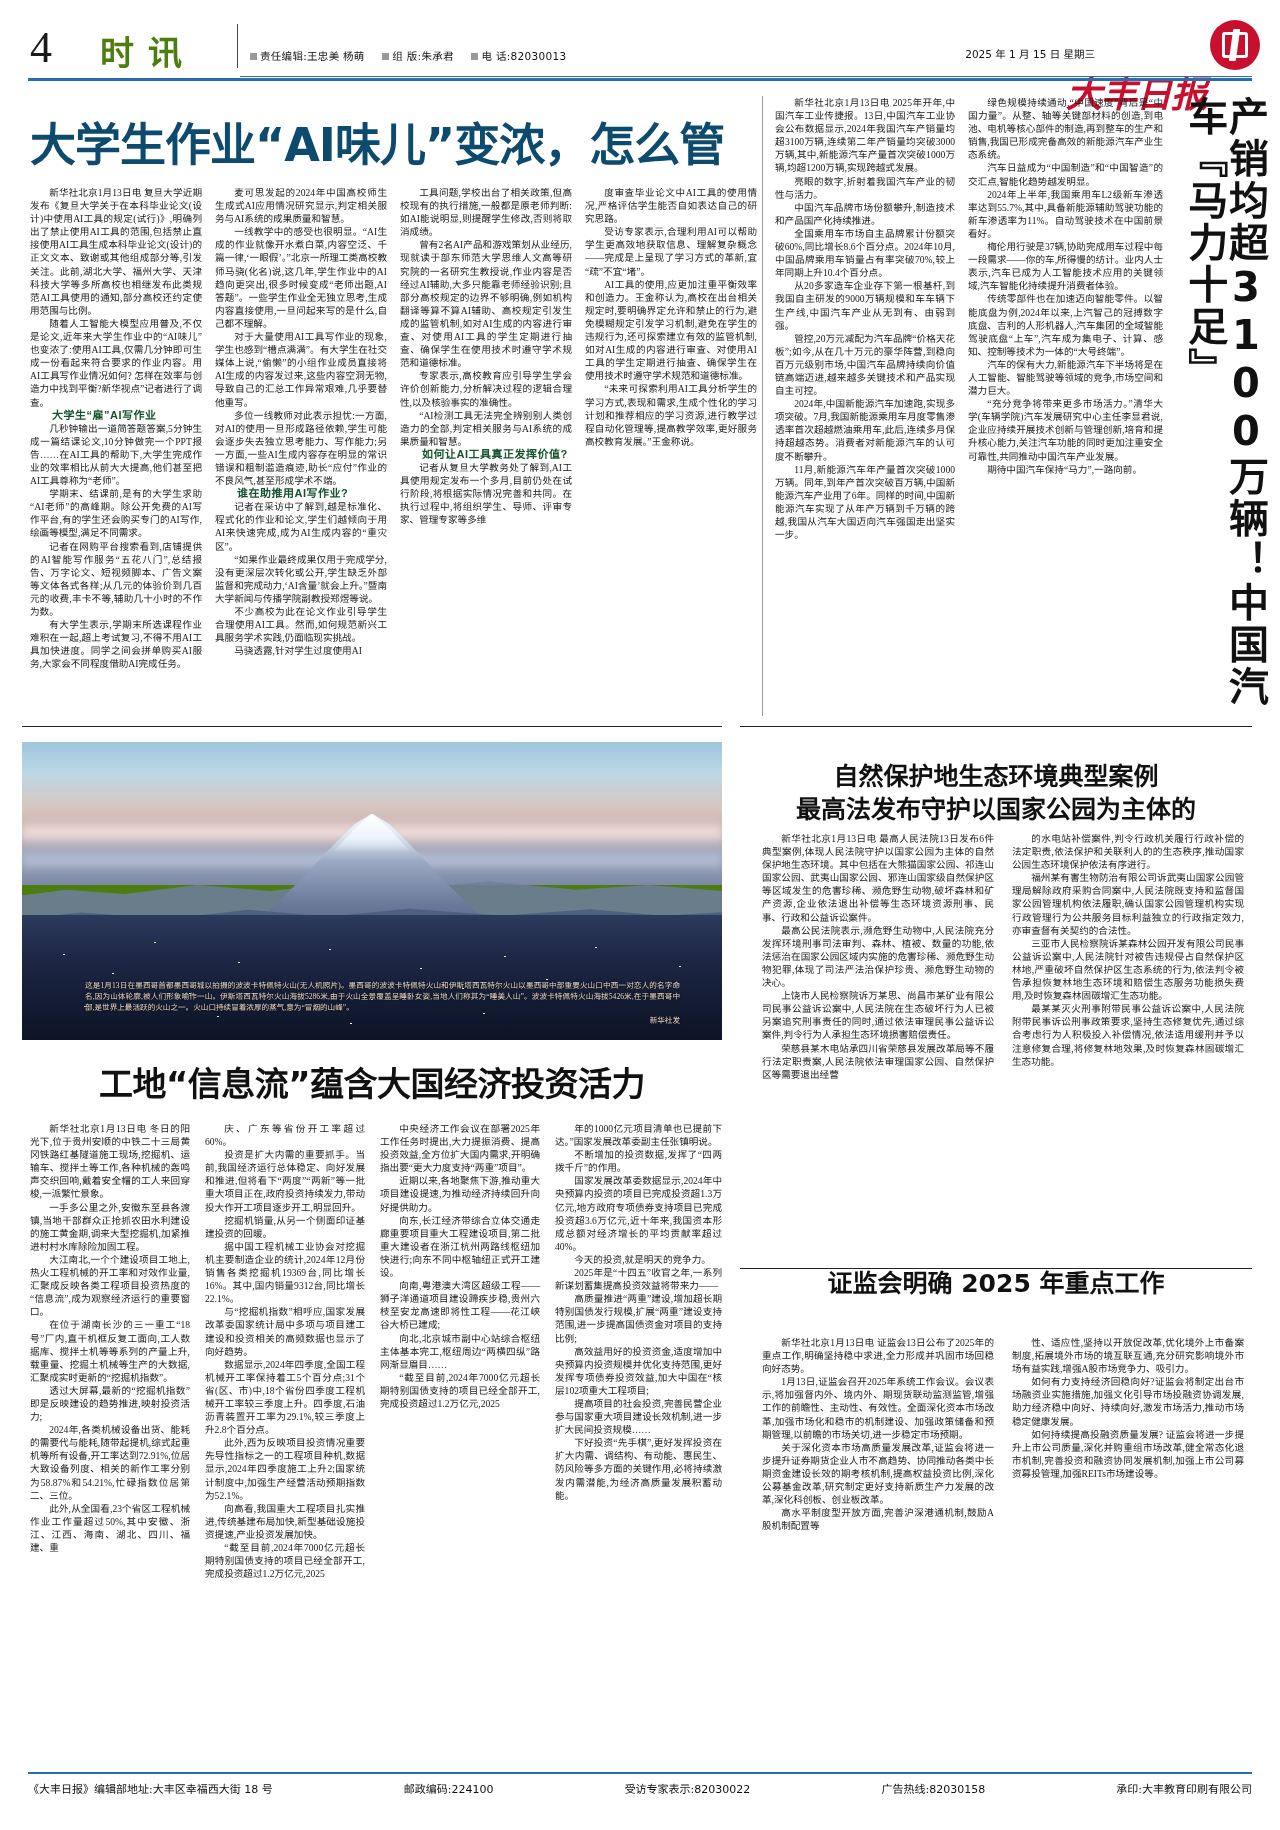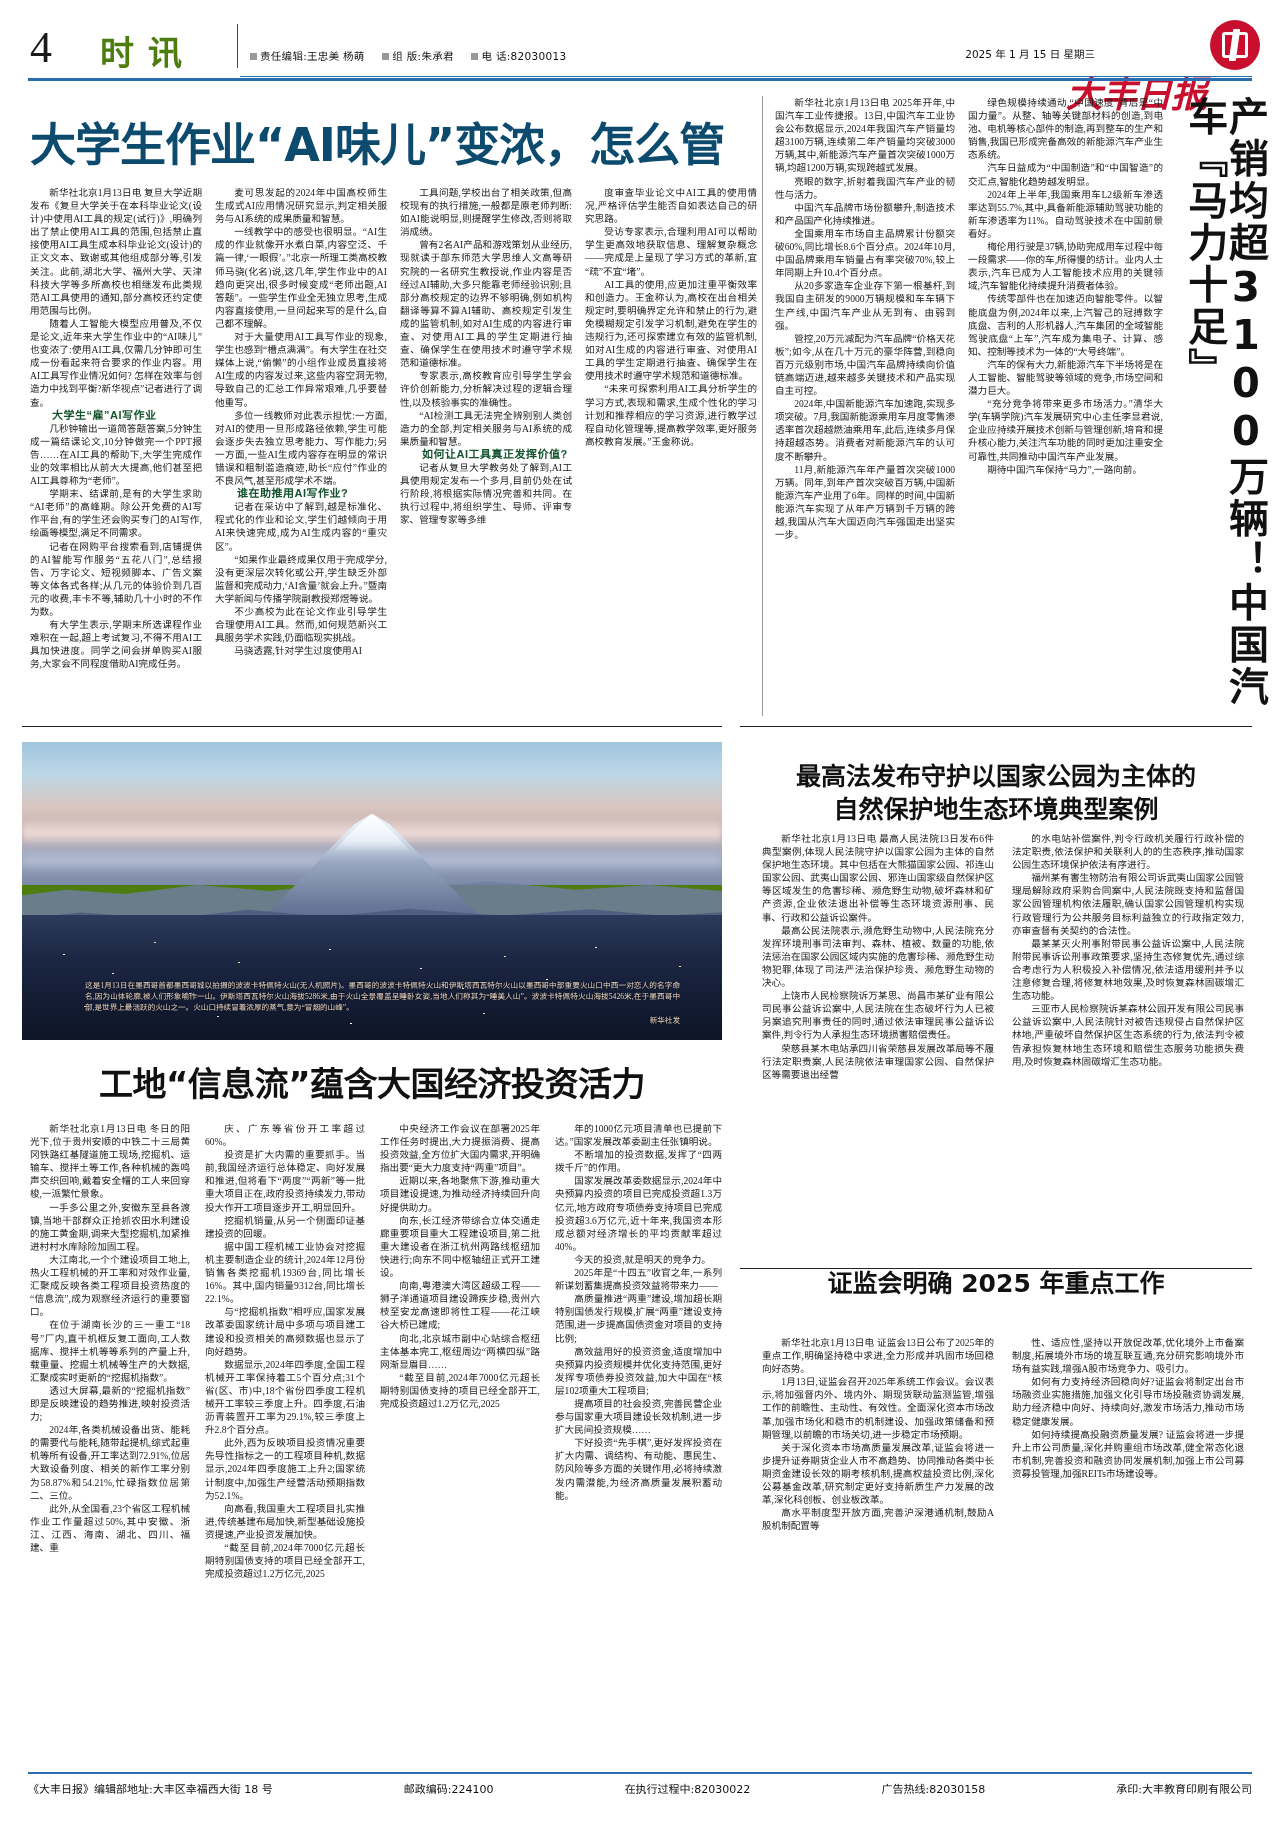--- a/index.html
+++ b/index.html
@@ -432,36 +432,36 @@
     <div class="volcano"></div>
     <div class="volcano-snow"></div>
     <div class="ridge-mid"></div>
     <div class="cityglow"></div>
     <div class="city-lights"></div>
     <div class="photo-caption">这是1月13日在墨西哥首都墨西哥城以拍摄的波波卡特佩特火山(无人机照片)。墨西哥的波波卡特佩特火山和伊斯塔西瓦特尔火山以墨西哥中部重要火山口中西一对恋人的名字命名,因为山体轮廓,被人们形象喻作一山。伊斯塔西瓦特尔火山海拔5286米,由于火山全景覆盖呈睡卧女姿,当地人们称其为“睡美人山”。波波卡特佩特火山海拔5426米,在于墨西哥中部,是世界上最活跃的火山之一。火山口持续冒着浓厚的蒸气,意为“冒烟的山峰”。</div>
     <div class="photo-credit">新华社发</div>
   </div>
 
   <div class="headline-sec" style="left:740px; top:760px; width:512px; font-size:25px;">
+    <div>自然保护地生态环境典型案例</div>
     <div>最高法发布守护以国家公园为主体的</div>
-    <div>自然保护地生态环境典型案例</div>
   </div>
 
   <div class="col-text" style="left:762px; top:832px; width:232px; height:420px;">
     <p>新华社北京1月13日电 最高人民法院13日发布6件典型案例,体现人民法院守护以国家公园为主体的自然保护地生态环境。其中包括在大熊猫国家公园、祁连山国家公园、武夷山国家公园、邪连山国家级自然保护区等区域发生的危害珍稀、濒危野生动物,破坏森林和矿产资源,企业依法退出补偿等生态环境资源刑事、民事、行政和公益诉讼案件。</p>
     <p>最高公民法院表示,濒危野生动物中,人民法院充分发挥环境刑事司法审判、森林、植被、数量的功能,依法惩治在国家公园区域内实施的危害珍稀、濒危野生动物犯罪,体现了司法严法治保护珍贵、濒危野生动物的决心。</p>
     <p>上饶市人民检察院诉万某思、尚昌市某矿业有限公司民事公益诉讼案中,人民法院在生态破坏行为人已被另案追究刑事责任的同时,通过依法审理民事公益诉讼案件,判令行为人承担生态环境损害赔偿责任。</p>
     <p>荣慈县某木电站承四川省荣慈县发展改革局等不履行法定职责案,人民法院依法审理国家公园、自然保护区等需要退出经营</p>
   </div>
 
   <div class="col-text" style="left:1012px; top:832px; width:232px; height:420px;">
     <p>的水电站补偿案件,判令行政机关履行行政补偿的法定职责,依法保护和关联利人的的生态秩序,推动国家公园生态环境保护依法有序进行。</p>
     <p>福州某有害生物防治有限公司诉武夷山国家公园管理局解除政府采购合同案中,人民法院既支持和监督国家公园管理机构依法履职,确认国家公园管理机构实现行政管理行为公共服务目标利益独立的行政指定效力,亦审查督有关契约的合法性。</p>
+    <p>三亚市人民检察院诉某森林公园开发有限公司民事公益诉讼案中,人民法院针对被告违规侵占自然保护区林地,严重破坏自然保护区生态系统的行为,依法判令被告承担恢复林地生态环境和赔偿生态服务功能损失费用,及时恢复森林固碳增汇生态功能。</p>
     <p>最某某灭火刑事附带民事公益诉讼案中,人民法院附带民事诉讼刑事政策要求,坚持生态修复优先,通过综合考虑行为人积极投入补偿情况,依法适用缓刑并予以注意修复合理,将修复林地效果,及时恢复森林固碳增汇生态功能。</p>
-    <p>三亚市人民检察院诉某森林公园开发有限公司民事公益诉讼案中,人民法院针对被告违规侵占自然保护区林地,严重破坏自然保护区生态系统的行为,依法判令被告承担恢复林地生态环境和赔偿生态服务功能损失费用,及时恢复森林固碳增汇生态功能。</p>
   </div>
 
   <div class="hr-thin" style="left:740px; top:1268px; width:512px;"></div>
 
   <div class="headline-sec" style="left:740px; top:1267px; width:512px; font-size:25px;">证监会明确 2025 年重点工作</div>
 
   <div class="col-text" style="left:762px; top:1336px; width:232px; height:420px;">
     <p>新华社北京1月13日电 证监会13日公布了2025年的重点工作,明确坚持稳中求进,全力形成并巩固市场回稳向好态势。</p>
     <p>1月13日,证监会召开2025年系统工作会议。会议表示,将加强督内外、境内外、期现货联动监测监管,增强工作的前瞻性、主动性、有效性。全面深化资本市场改革,加强市场化和稳市的机制建设、加强政策储备和预期管理,以前瞻的市场关切,进一步稳定市场预期。</p>
     <p>关于深化资本市场高质量发展改革,证监会将进一步提升证券期货企业人市不高趋势、协同推动各类中长期资金建设长效的期考核机制,提高权益投资比例,深化公募基金改革,研究制定更好支持新质生产力发展的改革,深化科创板、创业板改革。</p>
@@ -516,18 +516,18 @@
     <p>高质量推进“两重”建设,增加超长期特别国债发行规模,扩展“两重”建设支持范围,进一步提高国债资金对项目的支持比例;</p>
     <p>高效益用好的投资资金,适度增加中央预算内投资规模并优化支持范围,更好发挥专项债券投资效益,加大中国在“核层102项重大工程项目;</p>
     <p>提高项目的社会投资,完善民营企业参与国家重大项目建设长效机制,进一步扩大民间投资规模……</p>
     <p>下好投资“先手棋”,更好发挥投资在扩大内需、调结构、有动能、惠民生、防风险等多方面的关键作用,必将持续激发内需潜能,为经济高质量发展积蓄动能。</p>
   </div>
 
   <div class="footer-rule"></div>
   <div class="footer">
     <span>《大丰日报》编辑部地址:大丰区幸福西大街 18 号</span>
     <span>邮政编码:224100</span>
-    <span>在执行过程中:82030022</span>
+    <span>受访专家表示:82030022</span>
     <span>广告热线:82030158</span>
     <span>承印:大丰教育印刷有限公司</span>
   </div>
 
 </div>
 
 </body></html>

